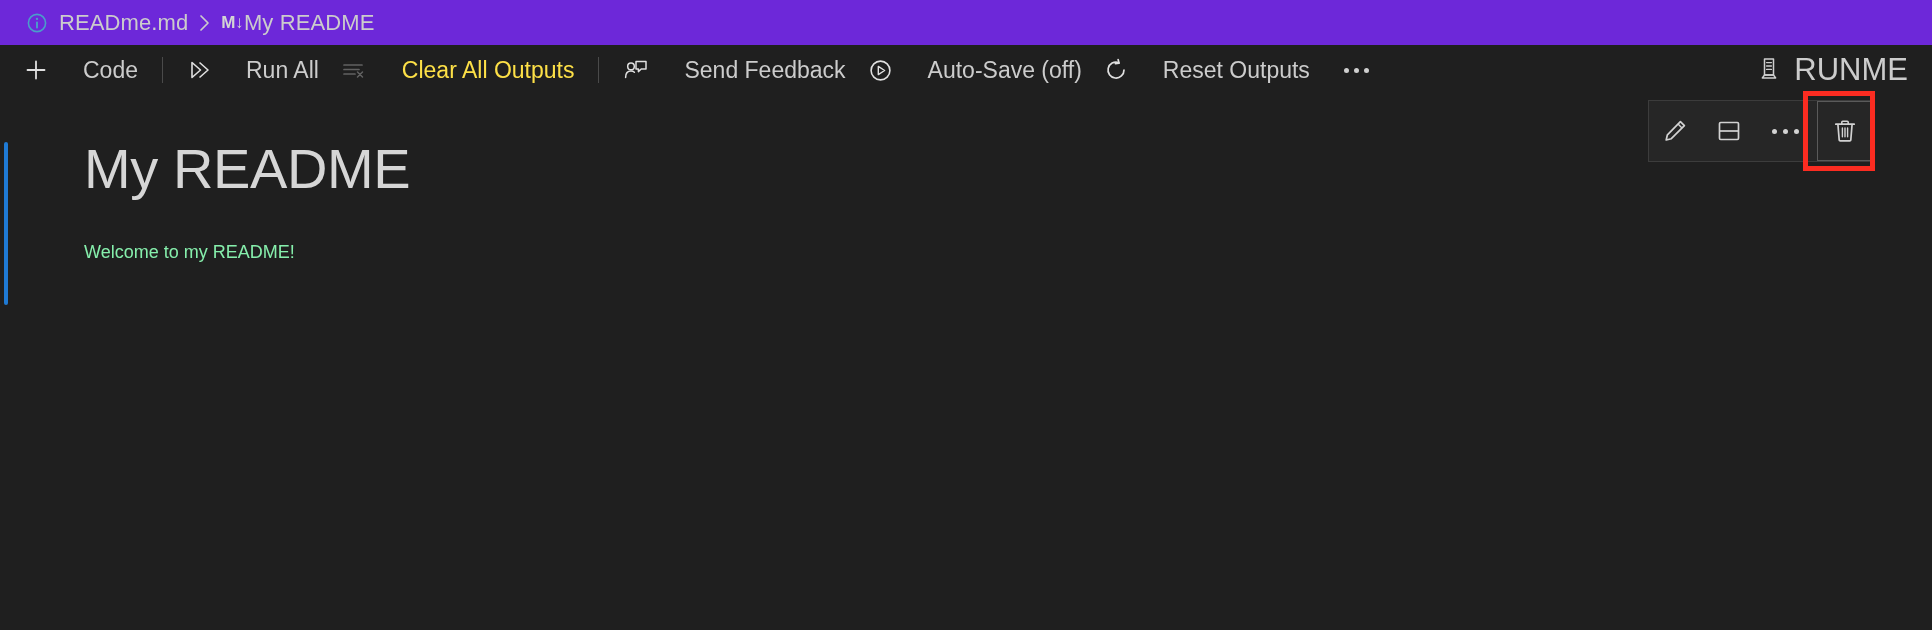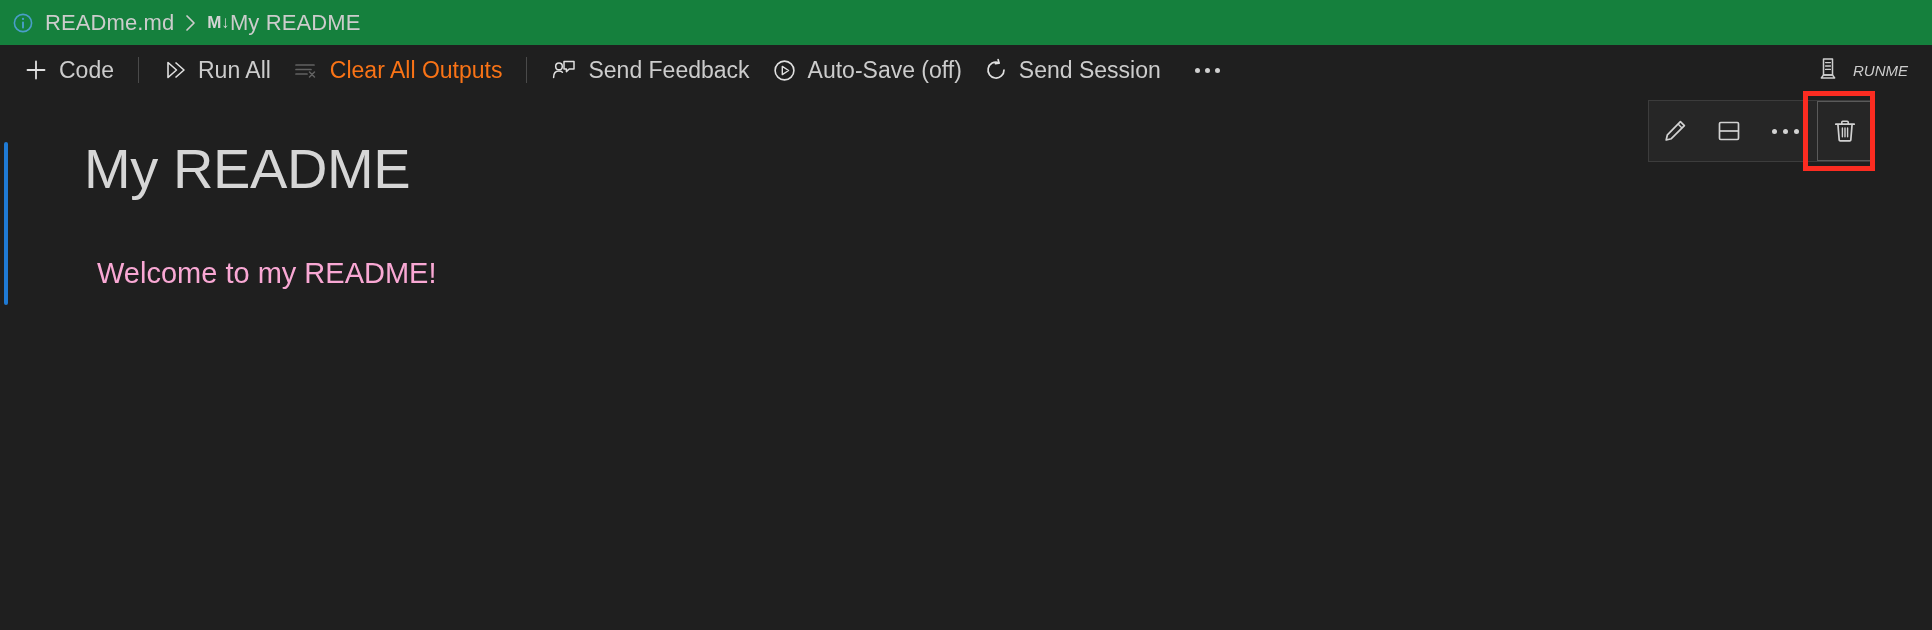--- a/index.html
+++ b/index.html
@@ -26,23 +26,23 @@
 
   
   .breadcrumb-bar {
     position: absolute;
     top: 0;
     left: 0;
     width: 1932px;
     height: 45px;
     display: flex;
     align-items: center;
-    padding-left: 12px;
+    padding-left: 26px;
     box-sizing: border-box;
-    background: #15803d;
+    background: #6d28d9;
   }
   .crumb {
     display: flex;
     align-items: center;
     height: 100%;
     cursor: pointer;
   }
   .crumb-label {
     font-size: 22px;
     color: #cccccc;
@@ -86,34 +86,35 @@
   }
   .tb-item {
     display: flex;
     align-items: center;
     height: 34px;
     padding: 0 8px;
     margin-right: 6px;
     border-radius: 4px;
     cursor: pointer;
     white-space: nowrap;
+    gap: 24px;
   }
   .tb-item .tb-label {
     font-size: 23px;
     color: #cccccc;
     line-height: 1;
   }
   .tb-item .tb-ico {
     display: inline-flex;
     align-items: center;
     justify-content: center;
     margin-right: 11px;
     flex: none;
   }
-  .tb-item.disabled .tb-label { color: #f97316; }
+  .tb-item.disabled .tb-label { color: #fde047; }
   .tb-item.disabled .tb-ico   { color: #6d6d6d; opacity: .85; cursor: default; }
   .tb-item.disabled { cursor: default; }
   .tb-sep {
     width: 1px;
     height: 26px;
     background: #4a4a4a;
     margin: 0 16px 0 10px;
     flex: none;
   }
   .tb-dots {
@@ -139,21 +140,21 @@
     display: flex;
     align-items: center;
     height: 34px;
     padding: 0 10px;
     margin-right: 14px;
     border-radius: 4px;
     cursor: pointer;
     white-space: nowrap;
   }
   .kernel .tb-ico { margin-right: 12px; }
-  .kernel .tb-label { font-size: 15px; color: #cccccc; font-style: italic; }
+  .kernel .tb-label { font-size: 31px; color: #cccccc; }
 
   
   .cell {
     position: absolute;
     top: 118px;
     left: 0;
     width: 1932px;
     height: 512px;
   }
   .cell-accent {
@@ -174,26 +175,26 @@
   .md-h1 {
     margin: 0;
     padding-top: 16px;
     font-size: 56px;
     font-weight: 400;
     line-height: 1.25;
     color: #d6d6d6;
     letter-spacing: -0.4px;
   }
   .md-p {
-    margin: 13px;
+    margin: 0;
     padding-top: 36px;
-    font-size: 29px;
+    font-size: 18px;
     font-weight: 400;
     line-height: 1.4;
-    color: #f9a8d4;
+    color: #86efac;
   }
 
   
   .cell-toolbar {
     position: absolute;
     top: 100px;
     left: 1648px;
     height: 62px;
     display: flex;
     align-items: center;
@@ -339,21 +340,21 @@
       <span class="tb-label">Auto-Save (off)</span>
     </div>
 
     <div class="tb-item">
       <span class="tb-ico">
         <svg width="24" height="24" viewBox="0 0 24 24" fill="none">
           <path d="M20 12 A8 8 0 1 1 14.6 4.5" stroke="#e0e0e0" stroke-width="1.7" stroke-linecap="round" fill="none"></path>
           <path d="M14.1 1.6 L15.1 5.2 L11.4 5.6" stroke="#e0e0e0" stroke-width="1.7" stroke-linecap="round" stroke-linejoin="round" fill="none"></path>
         </svg>
       </span>
-      <span class="tb-label">Send Session</span>
+      <span class="tb-label">Reset Outputs</span>
     </div>
 
     <div class="tb-dots">
       <i></i>
       <i></i>
       <i></i>
     </div>
 
     <div class="tb-spacer"></div>
 

